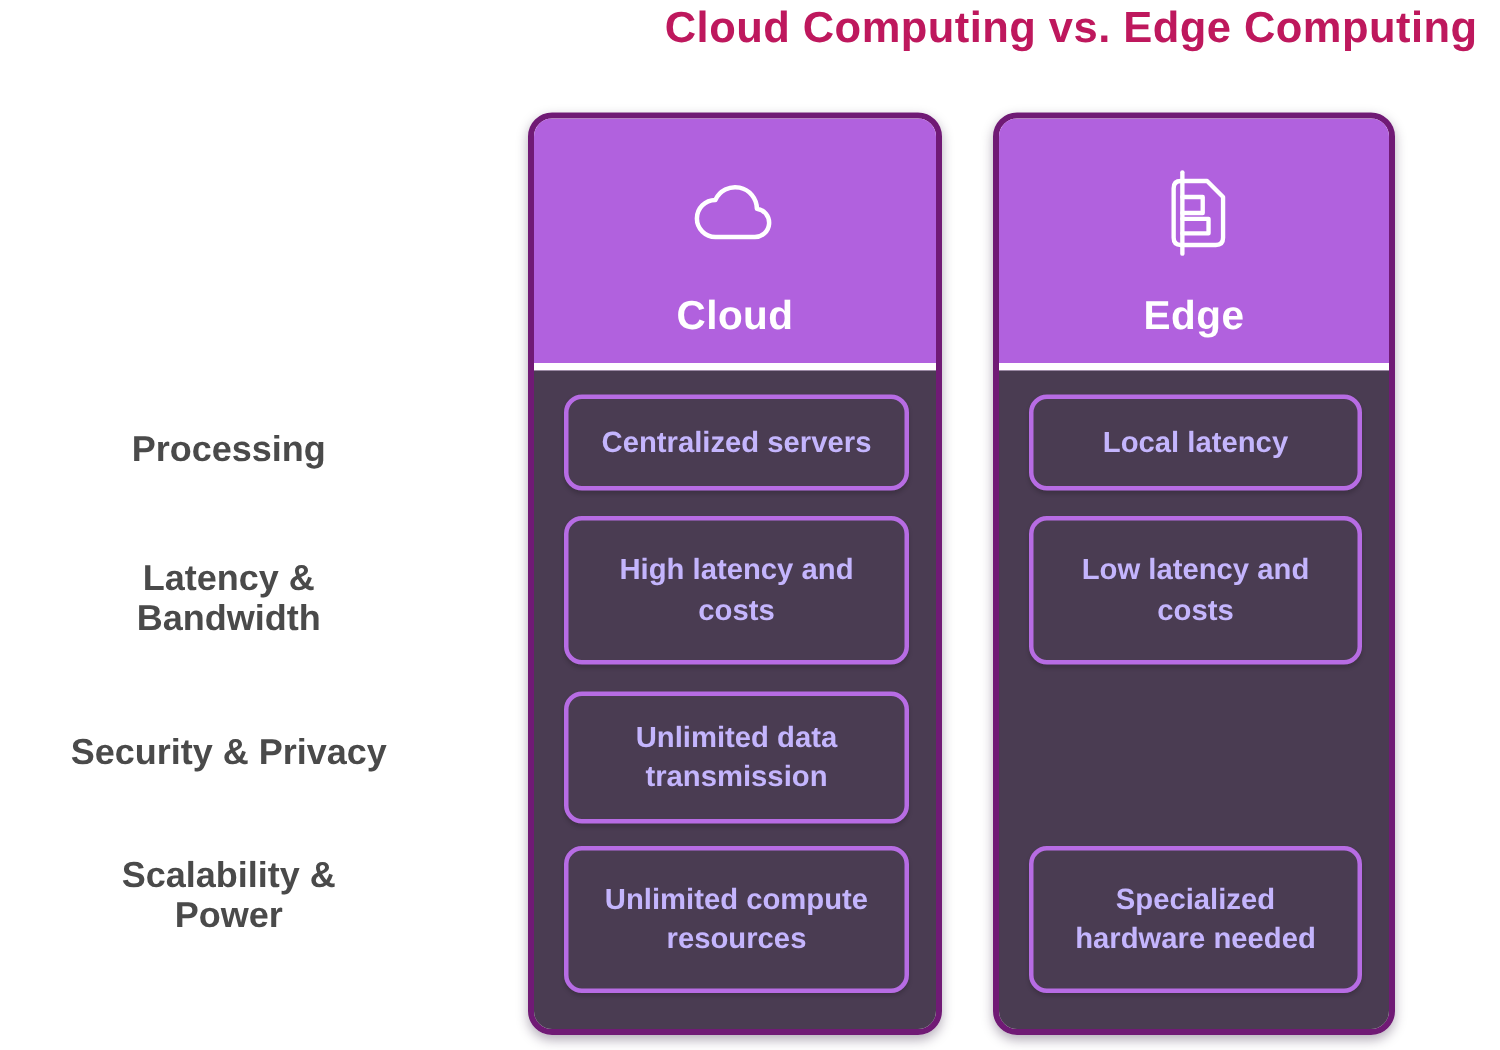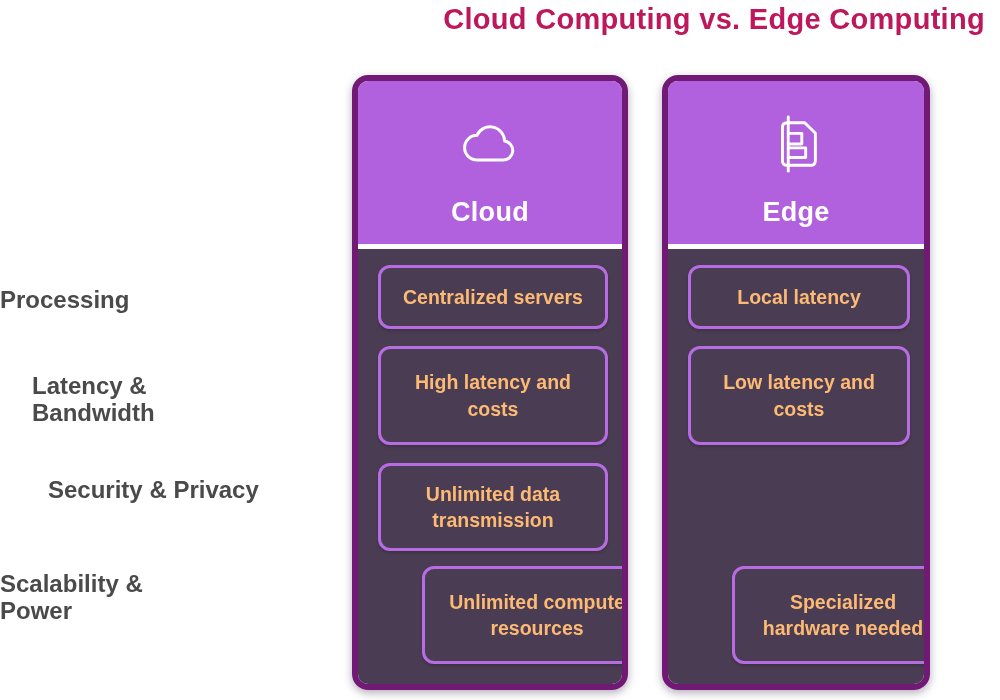--- a/index.html
+++ b/index.html
@@ -8,31 +8,31 @@
     background:#ffffff;
     font-family:"Liberation Sans","DejaVu Sans",sans-serif;
   }
   .stage{position:absolute;inset:0;}
   .title{
     position:absolute;top:3px;left:0;width:985px;
     text-align:right;font-size:29px;font-weight:700;color:#be185d;
     letter-spacing:0.3px;margin:0;
   }
   .row-label{
-    position:absolute;left:0;width:305px;text-align:left;
+    position:absolute;left:0;width:305px;text-align:center;
     font-size:24px;line-height:27px;font-weight:700;color:#4a4a4a;
     white-space:pre-line;
   }
   .rl-0{top:286px;}
-  .rl-1{top:372px;padding-left:32px;}
-  .rl-2{top:476px;padding-left:48px;}
+  .rl-1{top:372px;}
+  .rl-2{top:488px;}
   .rl-3{top:570px;}
   .column{
     position:absolute;top:75px;height:615px;box-sizing:border-box;
-    border:6px solid #701a75;border-radius:16px;overflow:hidden;
+    border:4px solid #701a75;border-radius:16px;overflow:hidden;
     box-shadow:0 3px 8px rgba(40,20,55,.35);
     display:flex;flex-direction:column;justify-content:flex-end;
   }
   .col-cloud{left:352px;width:276px;}
   .col-edge{left:662px;width:268px;}
   .col-header{
     height:168px;box-sizing:border-box;flex:0 0 auto;
     background:#b161de;border-bottom:5px solid #ffffff;
     display:flex;flex-direction:column;align-items:center;
   }
@@ -41,30 +41,30 @@
     margin-top:22px;font-size:27px;font-weight:700;color:#ffffff;
     letter-spacing:0.3px;
   }
   .col-body{
     flex:1 1 auto;background:#4a3c52;position:relative;
   }
   .cell{
     position:absolute;box-sizing:border-box;
     border:3px solid #b76ce4;border-radius:12px;
     display:flex;align-items:center;justify-content:center;
-    text-align:center;color:#fdba74;font-size:19.5px;font-weight:700;
+    text-align:center;color:#c4b5fd;font-size:19.5px;font-weight:700;
     line-height:1.35;white-space:pre-line;padding:0 12px;
     box-shadow:0 2px 3px rgba(0,0,0,.18);
   }
   .col-cloud .cell{left:20px;width:230px;}
   .col-edge .cell{left:20px;width:222px;}
   .cell-0{top:16px;height:64px;}
   .cell-1{top:97px;height:99px;}
   .cell-2{top:214px;height:88px;}
-  .cell-3{top:317px;height:98px;margin-left:44px;}
+  .cell-3{top:317px;height:98px;}
   svg{display:block;}
 </style>
 </head>
 <body>
 
 <div class="stage">
 
   <h1 class="title">Cloud Computing vs. Edge Computing</h1>
 
   <div class="row-label rl-0">Processing</div>

